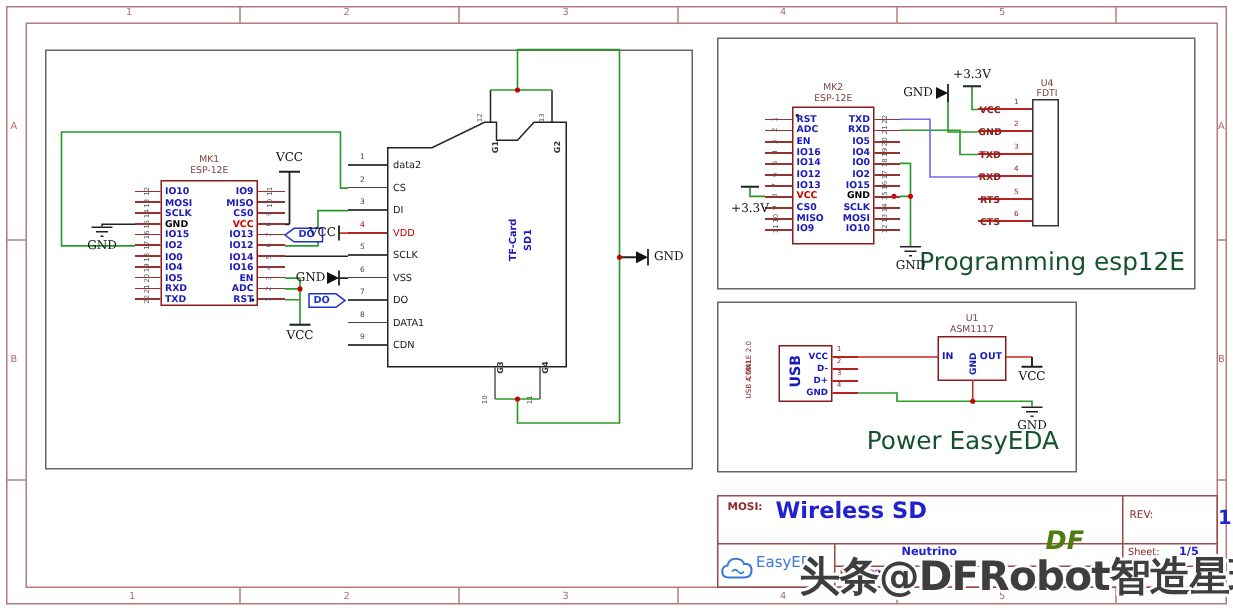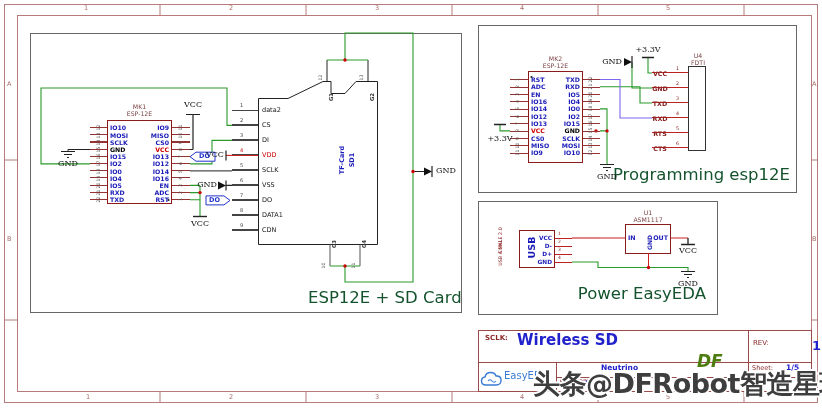--- a/index.html
+++ b/index.html
@@ -186,21 +186,20 @@
   <div class="t fnum txt" style="left:86px;top:394px">1</div>
   <div class="t fnum txt" style="left:229px;top:394px">2</div>
   <div class="t fnum txt" style="left:375px;top:394px">3</div>
   <div class="t fnum txt" style="left:520px;top:394px">4</div>
   <div class="t fnum txt" style="left:666px;top:394px">5</div>
   <div class="t fnum txt" style="left:7px;top:81px">A</div>
   <div class="t fnum txt" style="left:7px;top:236px">B</div>
   <div class="t fnum txt" style="left:812px;top:81px">A</div>
   <div class="t fnum txt" style="left:812px;top:236px">B</div>
 
-  <div class="t stitle rt" style="left:308px;top:290px;width:146px">ESP12E + SD Card</div>
 
   <div class="t refdes ctr" style="left:107px;top:104px;width:65px">MK1</div>
   <div class="t refdes ctr" style="left:107px;top:111px;width:65px">ESP-12E</div>
 
   <div class="stub" style="left:90px;top:124.4px;width:17px;height:80px;background:repeating-linear-gradient(to bottom,transparent 0,transparent 3.1px,#953333 3.1px,#953333 4.2px,transparent 4.2px,transparent 7.18px)"></div>
   <div class="stub" style="left:172px;top:124.4px;width:18px;height:80px;background:repeating-linear-gradient(to bottom,transparent 0,transparent 3.1px,#953333 3.1px,#953333 4.2px,transparent 4.2px,transparent 7.18px)"></div>
 
   <div id="mk1L" class="col" style="left:110px;top:124.4px">
     <div class="mkrow">IO10</div>
       <div class="mkrow">MOSI</div>
@@ -490,21 +489,21 @@
   </div>
 
   <div class="t refdes ctr" style="left:613px;top:209.5px;width:70px">U1</div>
   <div class="t refdes ctr" style="left:613px;top:216.5px;width:70px">ASM1117</div>
   <div class="t txt" style="left:628px;top:234.8px;font-size:6.3px;font-weight:700;color:#1a1ab8">IN</div>
   <div class="t rt txt" style="left:646px;top:234.8px;width:22px;font-size:6.3px;font-weight:700;color:#1a1ab8">OUT</div>
   <div class="vtext" style="left:636px;top:238.5px;width:26px;font-size:6px;font-weight:700;color:#1a1ab8">GND</div>
   <div class="t serif ctr txt" style="left:674px;top:247px;width:28px">VCC</div>
   <div class="t serif ctr txt" style="left:674px;top:280px;width:28px">GND</div>
 
-  <div class="t tb-label txt" style="left:485px;top:335px;font-size:7px;font-weight:700">SCLK:</div>
+  <div class="t tb-label txt" style="left:485px;top:335px;font-size:7px;font-weight:700">MOSI:</div>
   <div class="t tb-val txt" style="left:517px;top:333px;font-size:15px">Wireless SD</div>
   <div class="t tb-label txt" style="left:753px;top:340px;font-size:7px;font-weight:400">REV:</div>
   <div class="t tb-val txt" style="left:812px;top:339px;font-size:13px">1.0</div>
   <div class="t tb-label txt" style="left:560px;top:378px">Company:</div>
   <div class="t tb-val txt" style="left:601px;top:363.5px;font-size:7.5px">Neutrino</div>
   <div class="t tb-label txt" style="left:752px;top:364.5px">Sheet:</div>
   <div class="t tb-val txt" style="left:786px;top:363.5px;font-size:7.5px">1/5</div>
   <div class="t tb-label txt" style="left:560px;top:381px">Power:</div>
   <div class="t tb-val txt" style="left:569px;top:380px;font-size:7.5px">2015</div>
   <div class="t logo-text" style="left:504px;top:371px">EasyEDA</div>

